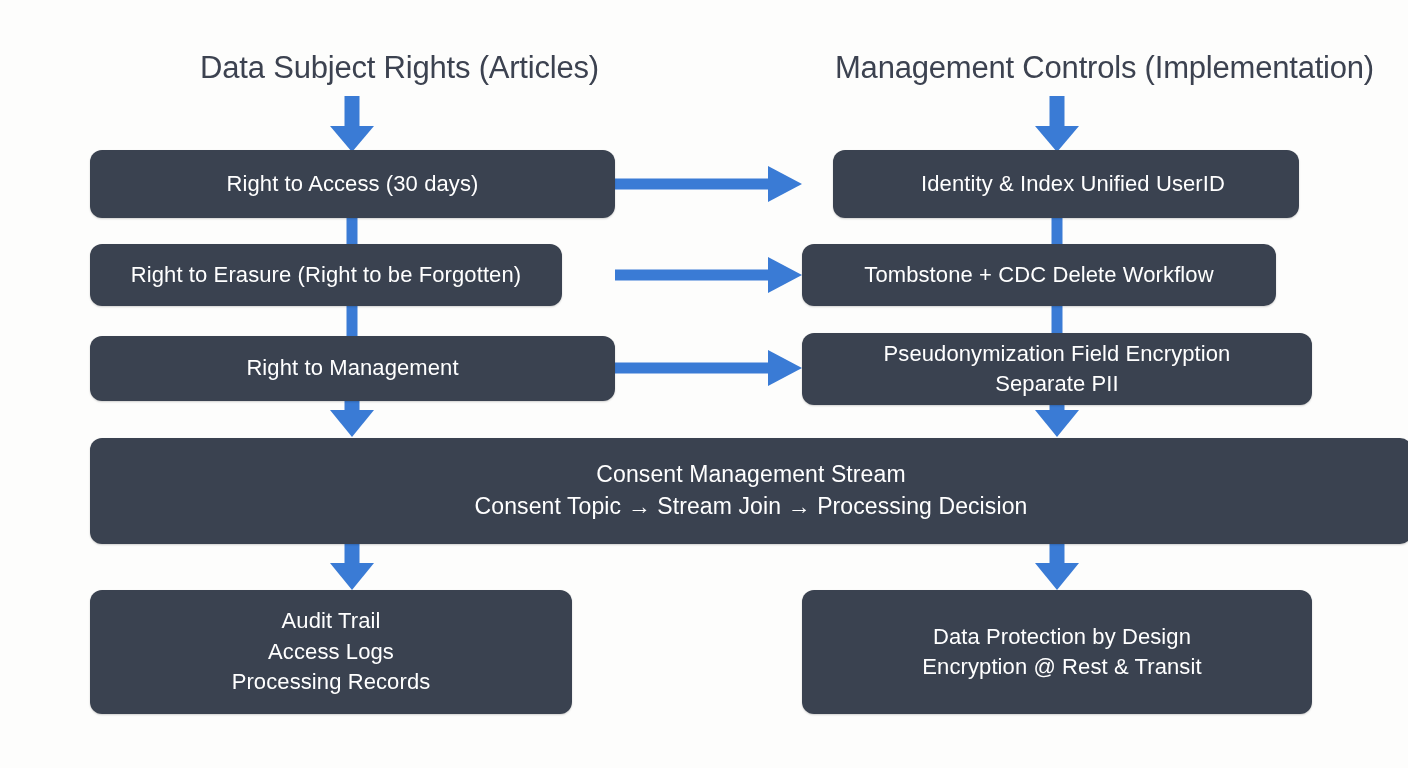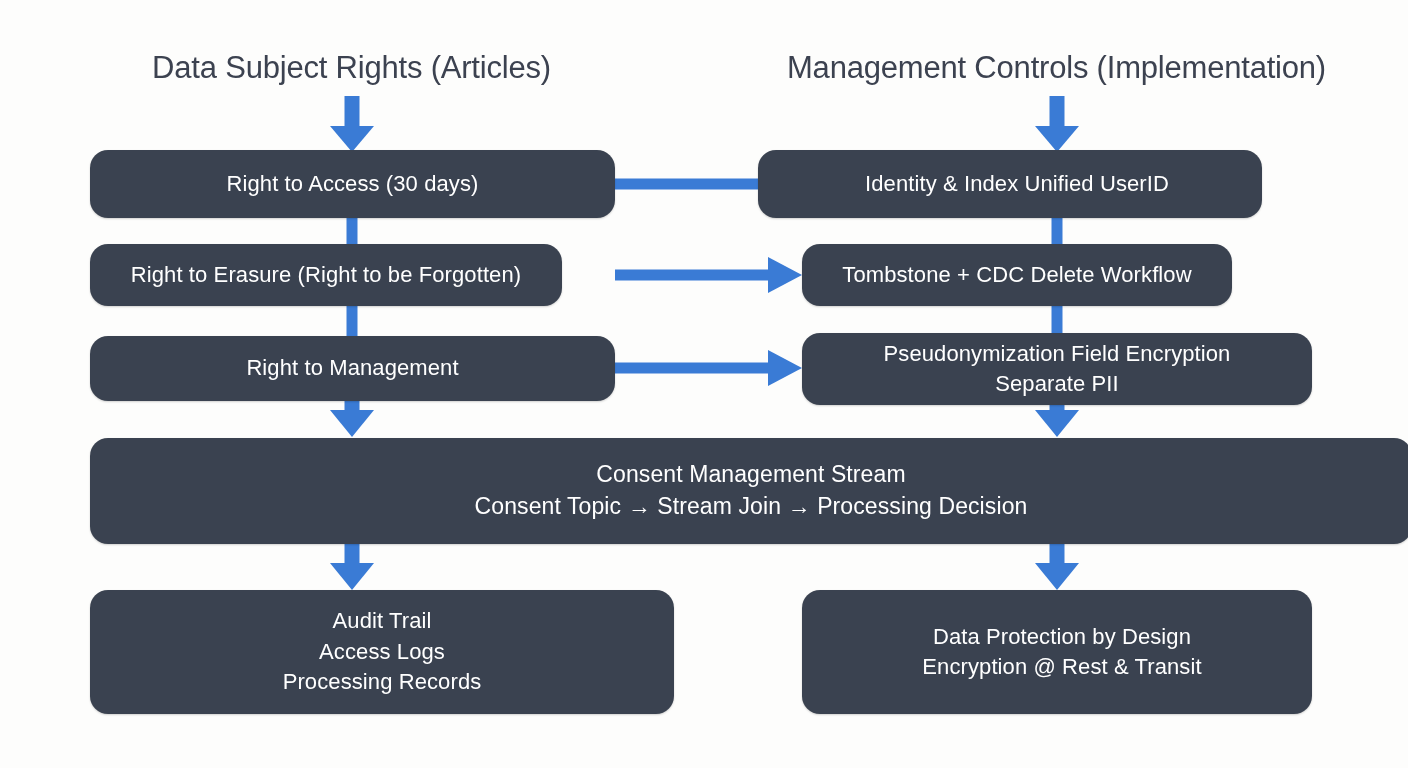--- a/index.html
+++ b/index.html
@@ -25,29 +25,30 @@
   
   .col-header {
     position: absolute;
     font-size: 31px;
     font-weight: 400;
     color: #3c4250;
     letter-spacing: -0.2px;
     white-space: nowrap;
     text-align: center;
     line-height: 1;
+    margin-left: 48px;
   }
   #header-left  { left: 0px;   top: 52px; width: 703px; }
   #header-right { left: 705px; top: 52px; width: 703px; }
 
   
   .node {
     position: absolute;
     background: #3a4250;
-    border-radius: 18px;
+    border-radius: 12px;
     color: #ffffff;
     display: flex;
     align-items: center;
     justify-content: center;
     text-align: center;
     box-sizing: border-box;
     padding: 4px 14px;
     z-index: 3;
     box-shadow: 0 1px 2px rgba(0,0,0,0.18);
   }
@@ -57,25 +58,25 @@
     line-height: 1.38;
     white-space: pre-line;
     letter-spacing: 0.1px;
   }
   .node.wide .label { font-size: 23px; }
 
   
   #node-access      { left: 90px;  top: 150px; width: 525px; height: 68px; }
   #node-erasure     { left: 90px;  top: 244px; width: 472px; height: 62px; }
   #node-portability { left: 90px;  top: 336px; width: 525px; height: 65px; }
-  #node-audit       { left: 90px;  top: 590px; width: 584px; height: 124px; }
-
-  
-  #node-identity    { left: 758px; top: 150px; width: 504px; height: 68px; padding-left: 28px; }
-  #node-tombstone   { left: 802px; top: 244px; width: 430px; height: 62px; }
+  #node-audit       { left: 90px;  top: 590px; width: 482px; height: 124px; }
+
+  
+  #node-identity    { left: 833px; top: 150px; width: 466px; height: 68px; padding-left: 28px; }
+  #node-tombstone   { left: 802px; top: 244px; width: 474px; height: 62px; }
   #node-pseudo      { left: 802px; top: 333px; width: 510px; height: 72px; }
   #node-dpbd        { left: 802px; top: 590px; width: 510px; height: 124px; padding-left: 24px; }
 
   
   #node-consent     { left: 90px;  top: 438px; width: 1322px; height: 106px; }
 
   
   #arrows {
     position: absolute;
     left: 0;

